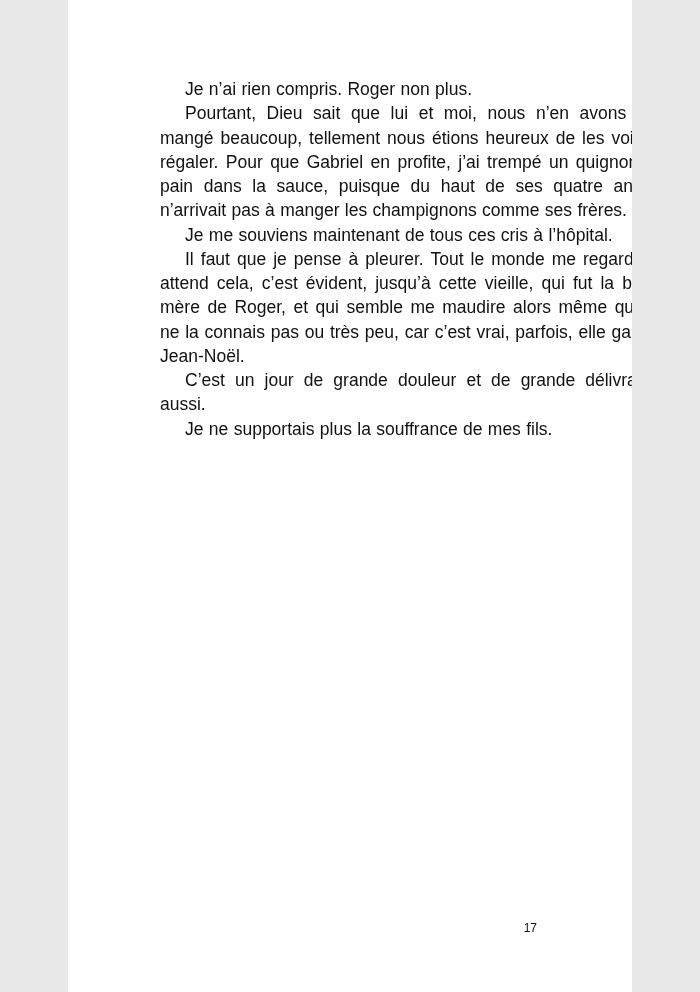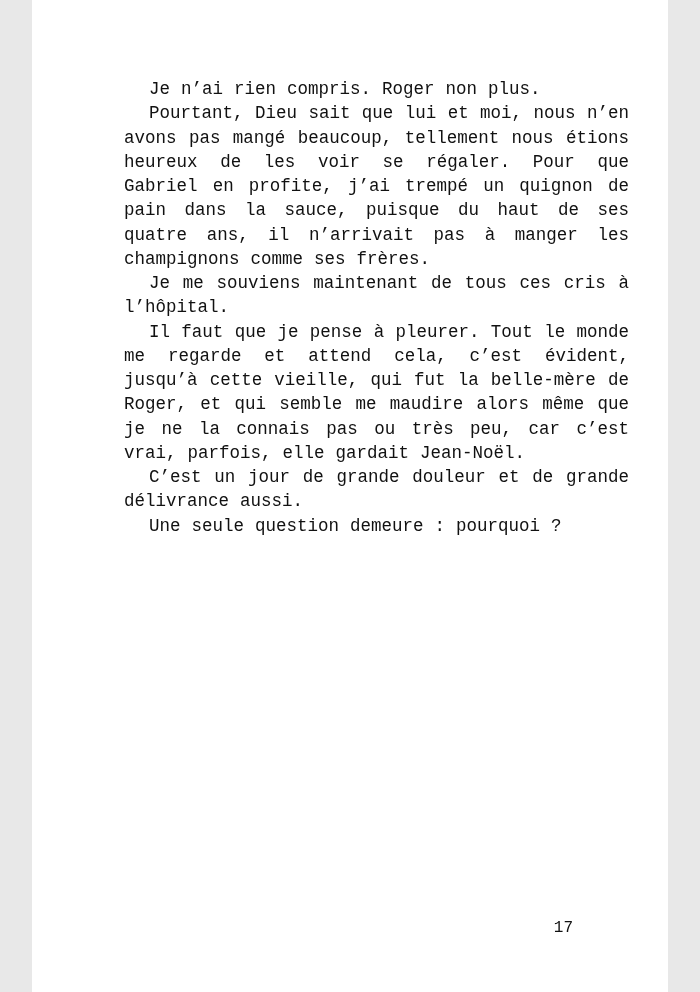--- a/index.html
+++ b/index.html
@@ -2,26 +2,26 @@
 <html lang="fr"><head>
 <meta charset="utf-8">
 <style>
   html, body {
     margin: 0;
     padding: 0;
     background: #e8e8e8;
   }
   .book-page {
     position: relative;
-    width: 636px;
+    width: 564px;
     height: 992px;
     margin: 0 auto;
     background: #ffffff;
     overflow: hidden;
-    font-family: Liberation Mono, monospace;
+    font-family: Liberation Sans, sans-serif;
     color: #111111;
   }
   .text-block {
     position: absolute;
     top: 77px;
     left: 92px;
     width: 505px;
     font-size: 17.5px;
     line-height: 24.25px;
     text-align: justify;
@@ -30,31 +30,31 @@
   .text-block p {
     margin: 0;
     padding: 0;
     text-indent: 25px;
     word-spacing: 0.5px;
   }
   .page-number {
     position: absolute;
     top: 917px;
     right: 95px;
-    font-size: 16px;
+    font-size: 12px;
     line-height: 22px;
     text-align: right;
   }
 </style>
 </head>
 <body>
 
 <div class="book-page">
   <div class="text-block">
     <p>Je n’ai rien compris. Roger non plus.</p>
     <p>Pourtant, Dieu sait que lui et moi, nous n’en avons pas mangé beaucoup, tellement nous étions heureux de les voir se régaler. Pour que Gabriel en profite, j’ai trempé un quignon de pain dans la sauce, puisque du haut de ses quatre ans, il n’arrivait pas à manger les champignons comme ses frères.</p>
     <p>Je me souviens maintenant de tous ces cris à l’hôpital.</p>
     <p>Il faut que je pense à pleurer. Tout le monde me regarde et attend cela, c’est évident, jusqu’à cette vieille, qui fut la belle-mère de Roger, et qui semble me maudire alors même que je ne la connais pas ou très peu, car c’est vrai, parfois, elle gardait Jean-Noël.</p>
     <p>C’est un jour de grande douleur et de grande délivrance aussi.</p>
-    <p>Une seule question demeure : pourquoi ?</p>
+    <p>Je ne supportais plus la souffrance de mes fils.</p>
   </div>
   <div class="page-number">17</div>
 </div>
 
 </body></html>

